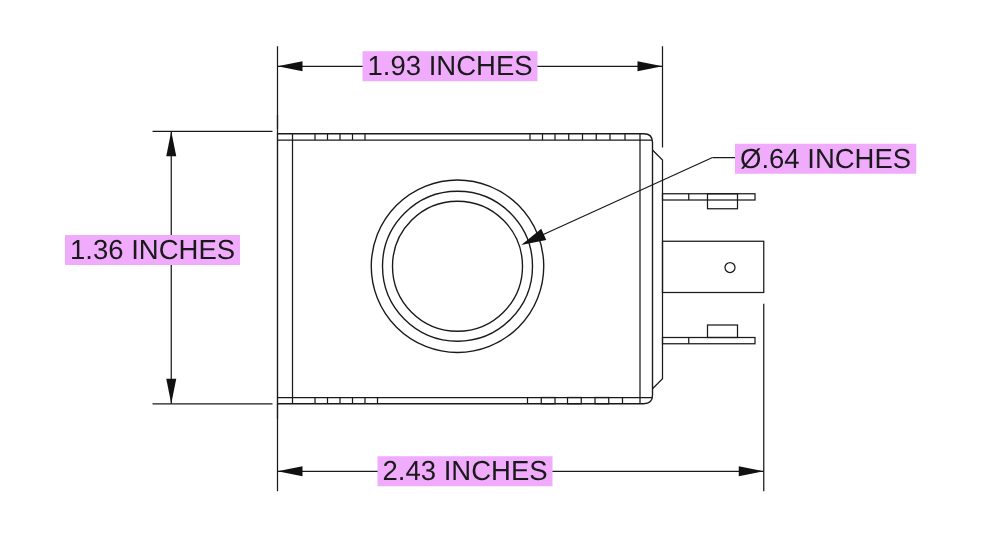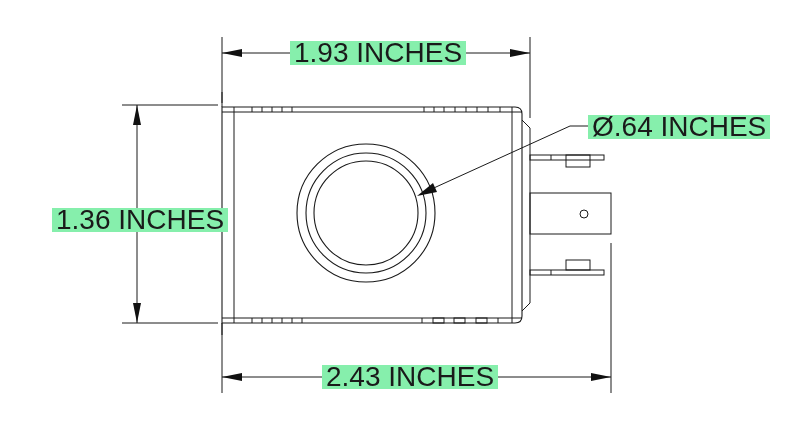--- a/index.html
+++ b/index.html
@@ -5,23 +5,23 @@
     html, body { margin: 0; padding: 0; background: #ffffff; }
     body { width: 800px; height: 440px; overflow: hidden; position: relative; }
     #drawing { position: absolute; left: 0; top: 0; width: 800px; height: 440px; }
     .ln { stroke: #1a1a1a; stroke-width: 1; fill: none; }
     .ln2 { stroke: #1a1a1a; stroke-width: 1.1; fill: none; }
     .dim { stroke: #1a1a1a; stroke-width: 1; fill: none; }
     .arrow { fill: #111111; stroke: none; }
     .label {
       position: absolute;
       font-family: "Liberation Sans", sans-serif;
-      font-size: 28px;
+      font-size: 22px;
       color: #1a1a1a;
-      background: #86efac;
+      background: #f0abfc;
       white-space: nowrap;
       line-height: 24px;
       padding: 0 4px;
     }
   </style>
 </head>
 <body>
 
 <svg id="drawing" viewBox="0 0 800 440" xmlns="http://www.w3.org/2000/svg">
 
@@ -129,15 +129,15 @@
   </g>
 
   <g>
     <line class="dim" x1="597" y1="126" x2="570" y2="126"></line>
     <line class="dim" x1="570" y1="126" x2="425" y2="192"></line>
     <polygon class="arrow" points="417,196 433,183 437,192"></polygon>
   </g>
 </svg>
 
 <div class="label" style="left:290px; top:41px;">1.93 INCHES</div>
-<div class="label" style="left:52px; top:208px;">1.36 INCHES</div>
-<div class="label" style="left:322px; top:365px;text-align:center;">2.43 INCHES</div>
+<div class="label" style="left:52px; top:188px;">1.36 INCHES</div>
+<div class="label" style="left:302px; top:365px;text-align:center;">2.43 INCHES</div>
 <div class="label" style="left:588px; top:115px;">Ø.64 INCHES</div>
 
 </body></html>

